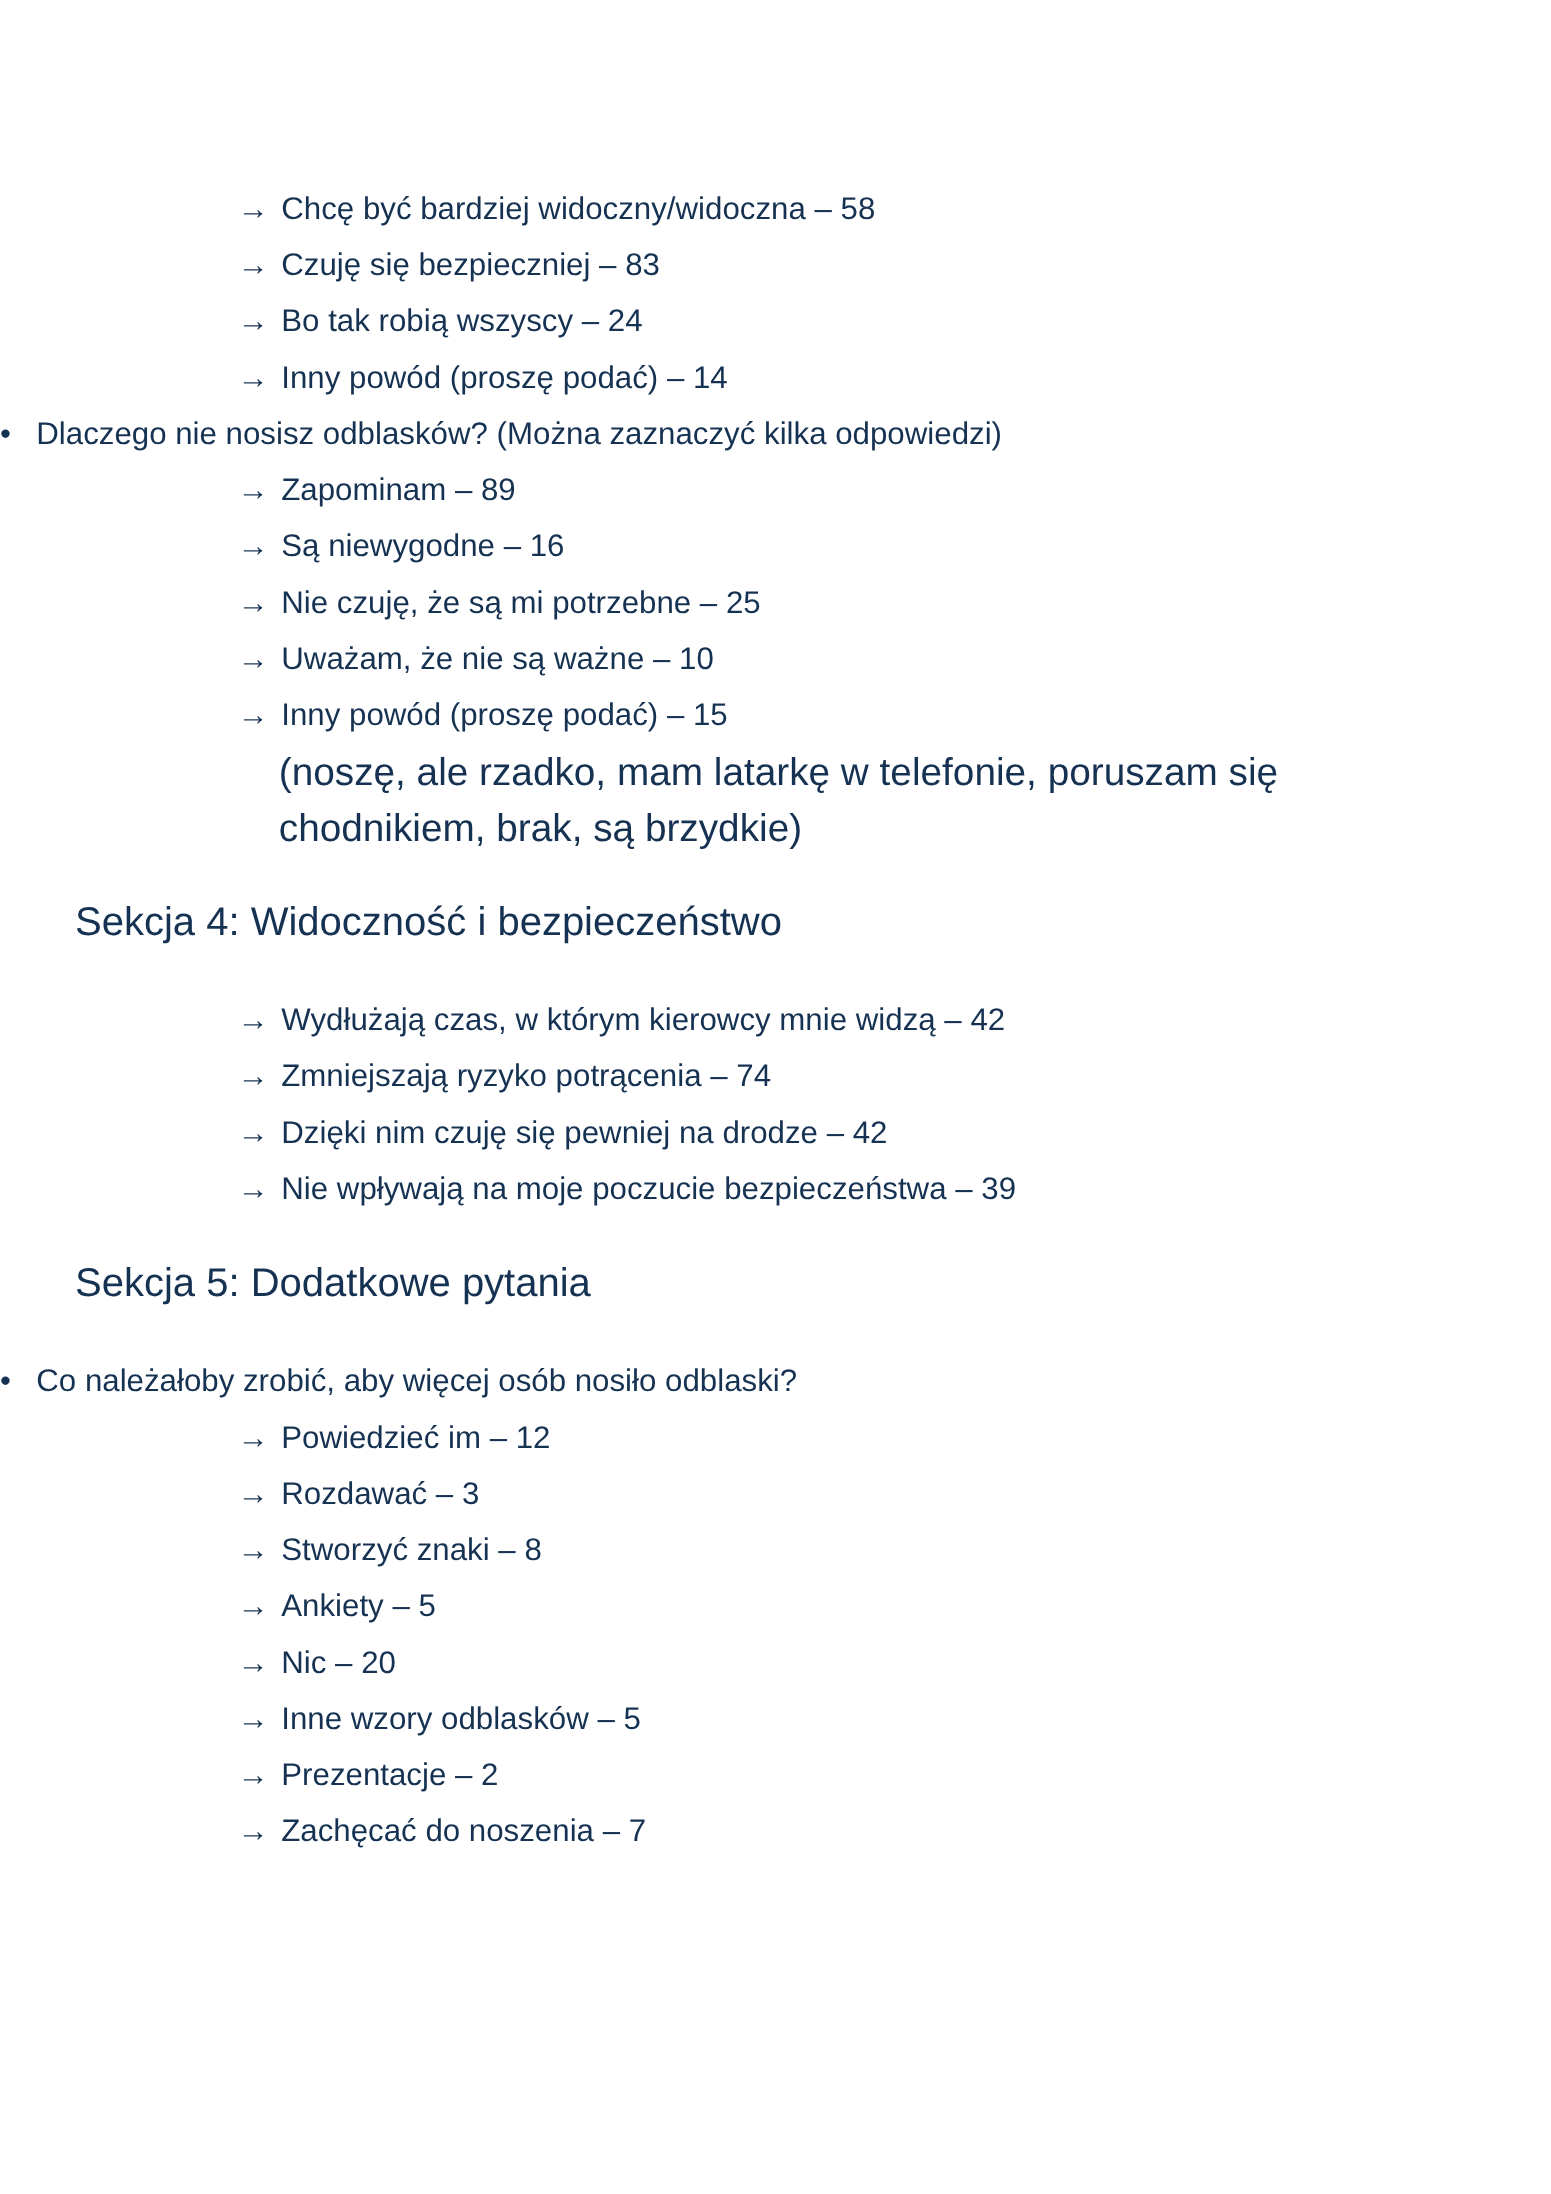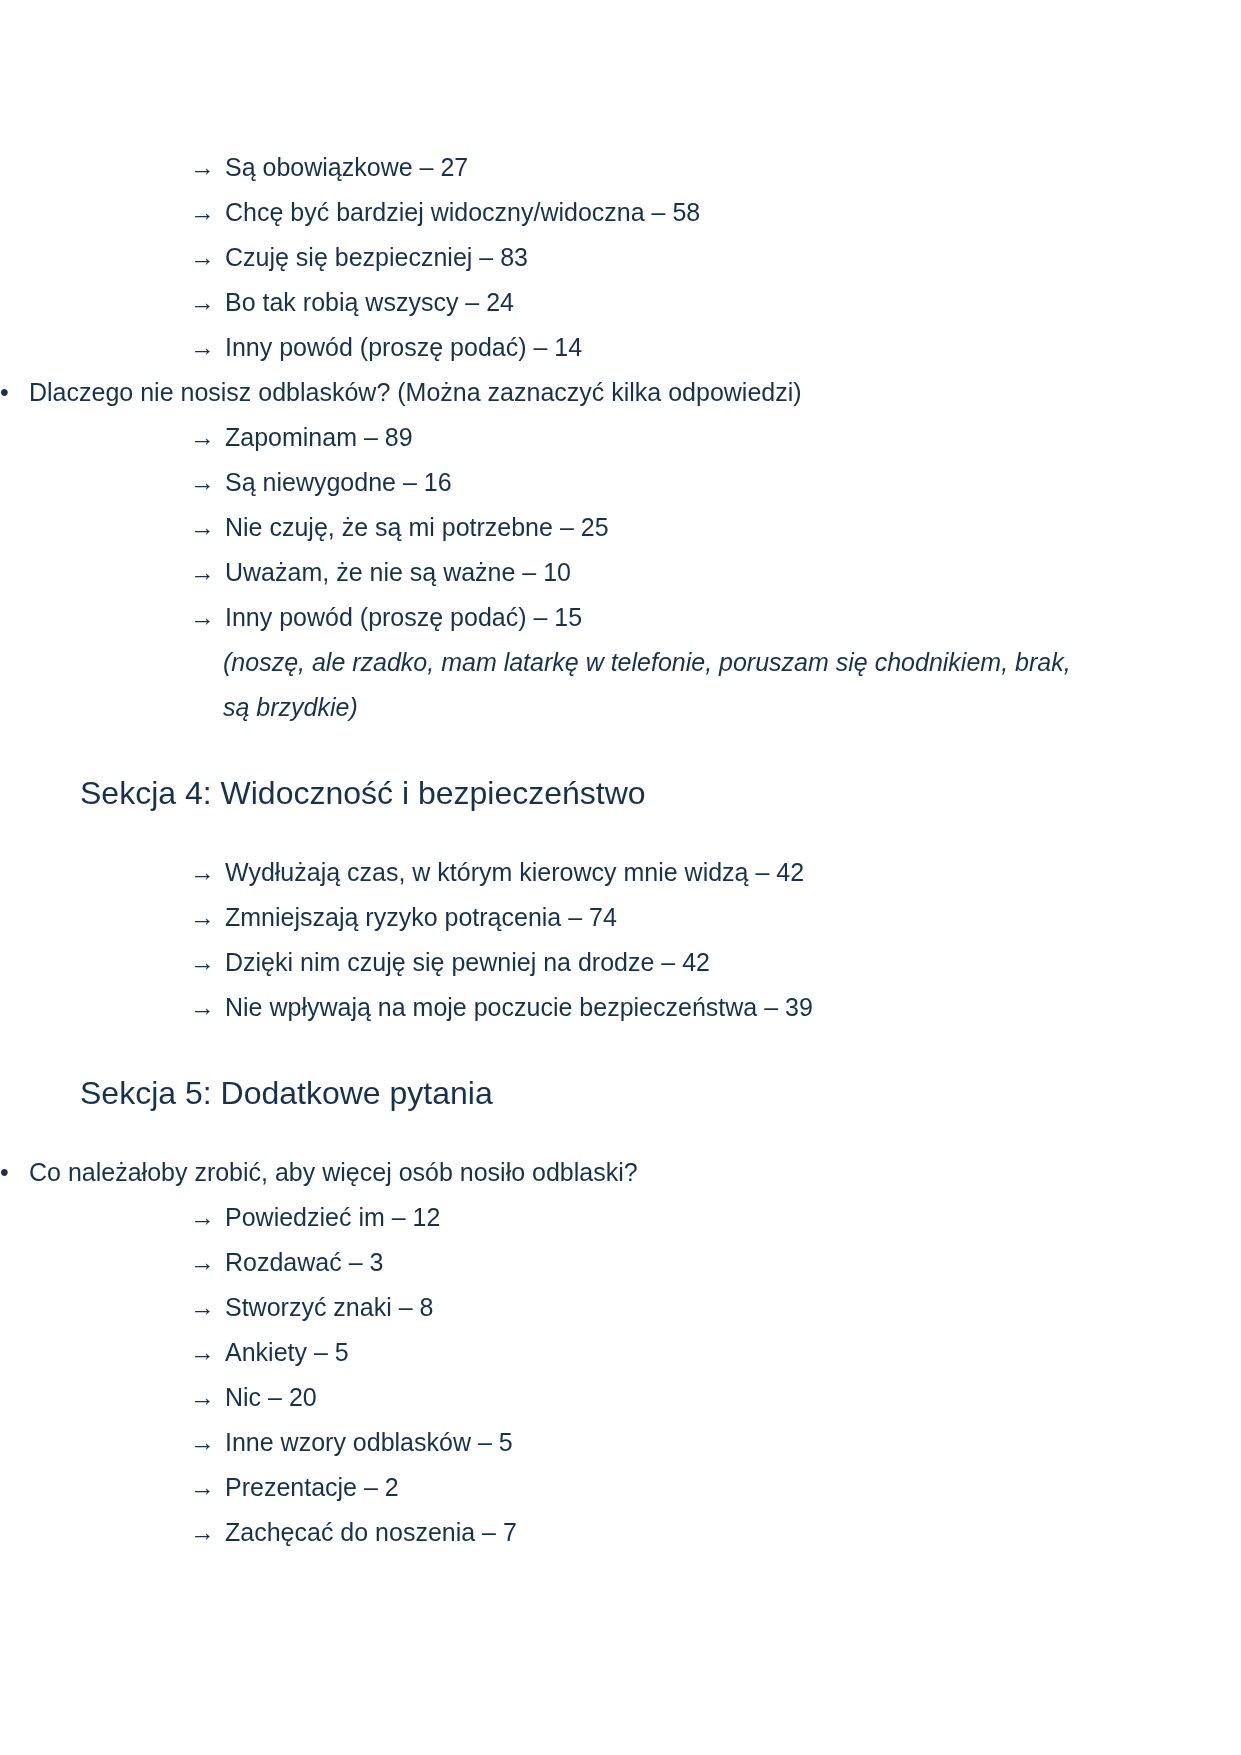--- a/index.html
+++ b/index.html
@@ -34,38 +34,36 @@
   .bullet-row .marker {
     display: inline-block;
     width: 29px;
     vertical-align: baseline;
   }
   .note {
     margin: 0;
     padding-left: 223px;
     width: 871px;
     box-sizing: content-box;
-    font-size: 25px;
+    font-size: 31px;
     line-height: 45px;
-    font-style: italic;
   }
   .heading {
-    margin: 38px 0 32px 0;
-    padding-left: 80px;
+    margin: 27px 0 32px 0;
+    padding-left: 60px;
     font-size: 32px;
     line-height: 50px;
     font-weight: 400;
     white-space: nowrap;
   }
 </style>
 </head>
 <body>
 
 <main class="page" style="color: rgb(22, 50, 82); background: rgb(255, 255, 255);">
-    <div class="row arrow-row"><span class="marker">→</span><span class="text">Są obowiązkowe – 27</span></div>
     <div class="row arrow-row"><span class="marker">→</span><span class="text">Chcę być bardziej widoczny/widoczna – 58</span></div>
     <div class="row arrow-row"><span class="marker">→</span><span class="text">Czuję się bezpieczniej – 83</span></div>
     <div class="row arrow-row"><span class="marker">→</span><span class="text">Bo tak robią wszyscy – 24</span></div>
     <div class="row arrow-row"><span class="marker">→</span><span class="text">Inny powód (proszę podać) – 14</span></div>
     <div class="row bullet-row"><span class="marker">•</span><span class="text">Dlaczego nie nosisz odblasków? (Można zaznaczyć kilka odpowiedzi)</span></div>
     <div class="row arrow-row"><span class="marker">→</span><span class="text">Zapominam – 89</span></div>
     <div class="row arrow-row"><span class="marker">→</span><span class="text">Są niewygodne – 16</span></div>
     <div class="row arrow-row"><span class="marker">→</span><span class="text">Nie czuję, że są mi potrzebne – 25</span></div>
     <div class="row arrow-row"><span class="marker">→</span><span class="text">Uważam, że nie są ważne – 10</span></div>
     <div class="row arrow-row"><span class="marker">→</span><span class="text">Inny powód (proszę podać) – 15</span></div>

